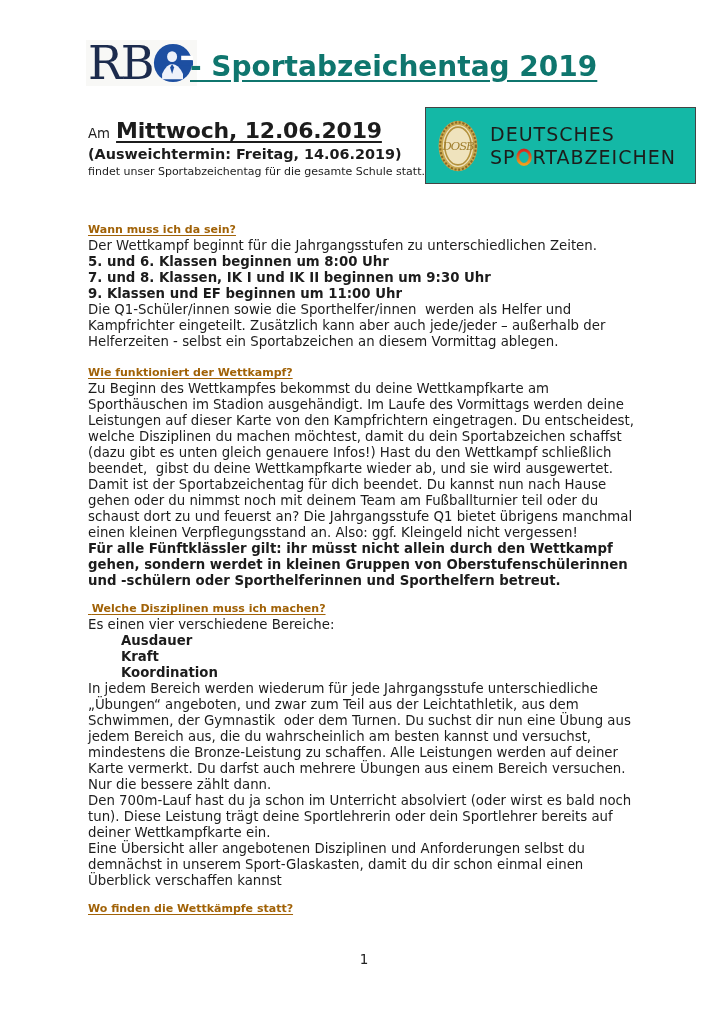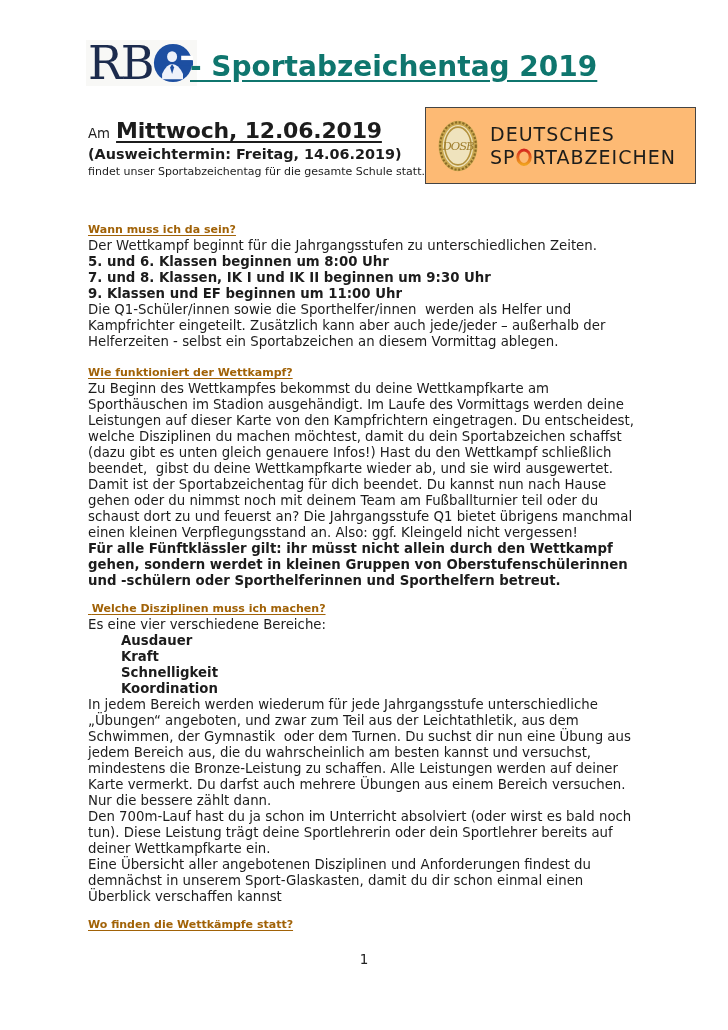--- a/index.html
+++ b/index.html
@@ -27,21 +27,21 @@
   .intro{position:absolute;left:88px;top:118px;width:350px;}
   .intro-line1{display:flex;align-items:baseline;}
   .intro-am{font-size:13.3px;margin-right:6px;white-space:pre-wrap;}
   .intro-date{font-size:22px;font-weight:bold;text-decoration:underline;text-underline-offset:3px;letter-spacing:-0.2px;}
   .intro-alt{font-size:14.4px;font-weight:bold;margin-top:3px;white-space:pre-wrap;}
   .intro-body{font-size:11px;line-height:16px;margin-top:2px;white-space:pre-wrap;}
 
   
   .badge-box{
     position:absolute;left:425px;top:107px;width:271px;height:77px;
-    border:1px solid #444;background:#fdba74;display:flex;align-items:center;box-sizing:border-box;
+    border:1px solid #444;background:#14b8a6;display:flex;align-items:center;box-sizing:border-box;
   }
   .badge-emblem{margin-left:11px;line-height:0;flex:0 0 auto;}
   .badge-text{margin-left:11px;color:#1d1d1b;}
   .badge-line{font-size:19px;line-height:23px;letter-spacing:1px;font-weight:400;white-space:nowrap;display:flex;align-items:center;}
   .badge-line .o-svg{margin:0 0.5px 0 0.5px;}
 
   
   .main{position:absolute;left:88px;top:222px;width:560px;}
   .h2{
     font-size:11px;font-weight:bold;line-height:16px;margin:0;
@@ -121,30 +121,29 @@
     <p class="p b">5. und 6. Klassen beginnen um 8:00 Uhr</p>
     <p class="p b">7. und 8. Klassen, IK I und IK II beginnen um 9:30 Uhr</p>
     <p class="p b">9. Klassen und EF beginnen um 11:00 Uhr</p>
     <p class="p">Die Q1-Schüler/innen sowie die Sporthelfer/innen  werden als Helfer und Kampfrichter eingeteilt. Zusätzlich kann aber auch jede/jeder – außerhalb der Helferzeiten - selbst ein Sportabzeichen an diesem Vormittag ablegen.</p>
 
     <h2 class="h2 mt15">Wie funktioniert der Wettkampf?</h2>
     <p class="p">Zu Beginn des Wettkampfes bekommst du deine Wettkampfkarte am Sporthäuschen im Stadion ausgehändigt. Im Laufe des Vormittags werden deine Leistungen auf dieser Karte von den Kampfrichtern eingetragen. Du entscheidest, welche Disziplinen du machen möchtest, damit du dein Sportabzeichen schaffst (dazu gibt es unten gleich genauere Infos!) Hast du den Wettkampf schließlich beendet,  gibst du deine Wettkampfkarte wieder ab, und sie wird ausgewertet. Damit ist der Sportabzeichentag für dich beendet. Du kannst nun nach Hause gehen oder du nimmst noch mit deinem Team am Fußballturnier teil oder du schaust dort zu und feuerst an? Die Jahrgangsstufe Q1 bietet übrigens manchmal einen kleinen Verpflegungsstand an. Also: ggf. Kleingeld nicht vergessen!</p>
     <p class="p b">Für alle Fünftklässler gilt: ihr müsst nicht allein durch den Wettkampf gehen, sondern werdet in kleinen Gruppen von Oberstufenschülerinnen und -schülern oder Sporthelferinnen und Sporthelfern betreut.</p>
 
     <h2 class="h2 mt12"> Welche Disziplinen muss ich machen?</h2>
-    <p class="p">Es eine vier verschiedene Bereiche:</p>
+    <p class="p">Es einen vier verschiedene Bereiche:</p>
     <div class="area-list">
       <div class="area-item">Ausdauer</div>
       <div class="area-item">Kraft</div>
-      <div class="area-item">Schnelligkeit</div>
       <div class="area-item">Koordination</div>
     </div>
     <p class="p">In jedem Bereich werden wiederum für jede Jahrgangsstufe unterschiedliche „Übungen“ angeboten, und zwar zum Teil aus der Leichtathletik, aus dem Schwimmen, der Gymnastik  oder dem Turnen. Du suchst dir nun eine Übung aus jedem Bereich aus, die du wahrscheinlich am besten kannst und versuchst, mindestens die Bronze-Leistung zu schaffen. Alle Leistungen werden auf deiner Karte vermerkt. Du darfst auch mehrere Übungen aus einem Bereich versuchen. Nur die bessere zählt dann.</p>
     <p class="p">Den 700m-Lauf hast du ja schon im Unterricht absolviert (oder wirst es bald noch tun). Diese Leistung trägt deine Sportlehrerin oder dein Sportlehrer bereits auf deiner Wettkampfkarte ein.</p>
-    <p class="p">Eine Übersicht aller angebotenen Disziplinen und Anforderungen findest du demnächst in unserem Sport-Glaskasten, damit du dir schon einmal einen Überblick verschaffen kannst</p>
+    <p class="p">Eine Übersicht aller angebotenen Disziplinen und Anforderungen selbst du demnächst in unserem Sport-Glaskasten, damit du dir schon einmal einen Überblick verschaffen kannst</p>
 
     <h2 class="h2 mt12">Wo finden die Wettkämpfe statt?</h2>
 
   </div>
 
   <div class="page-number">1</div>
 
 </div>
 
 </body></html>

